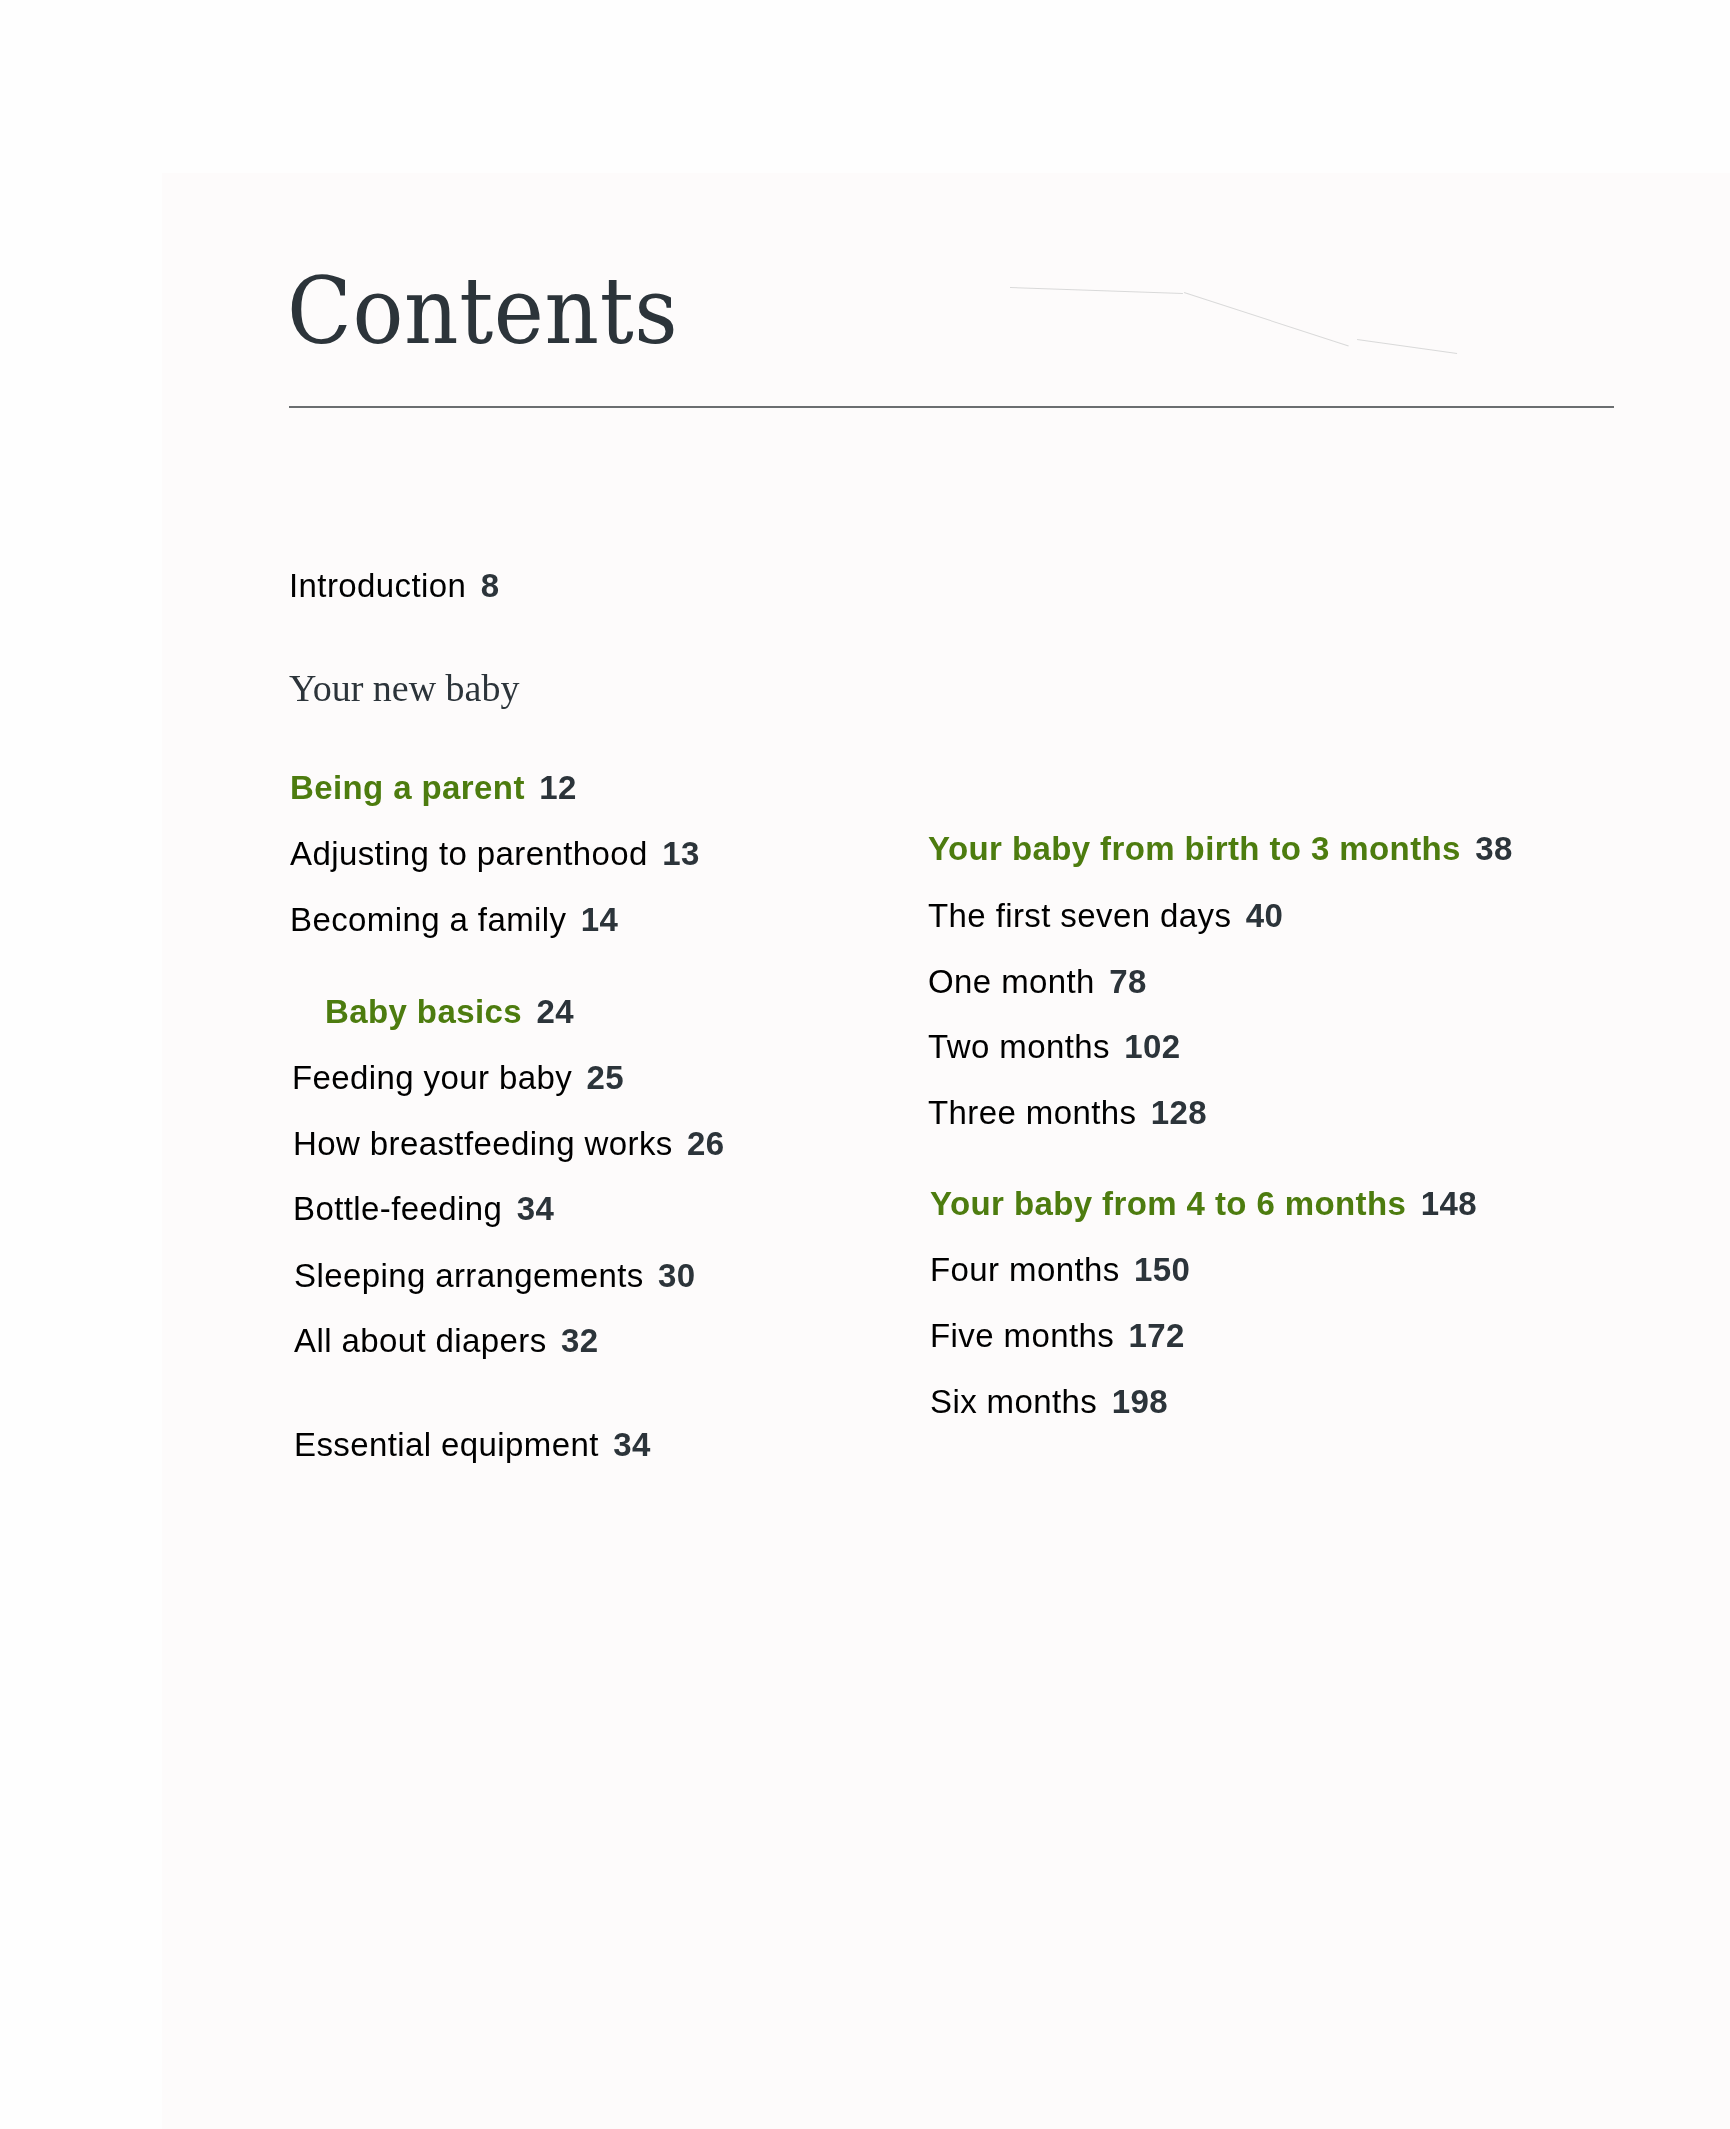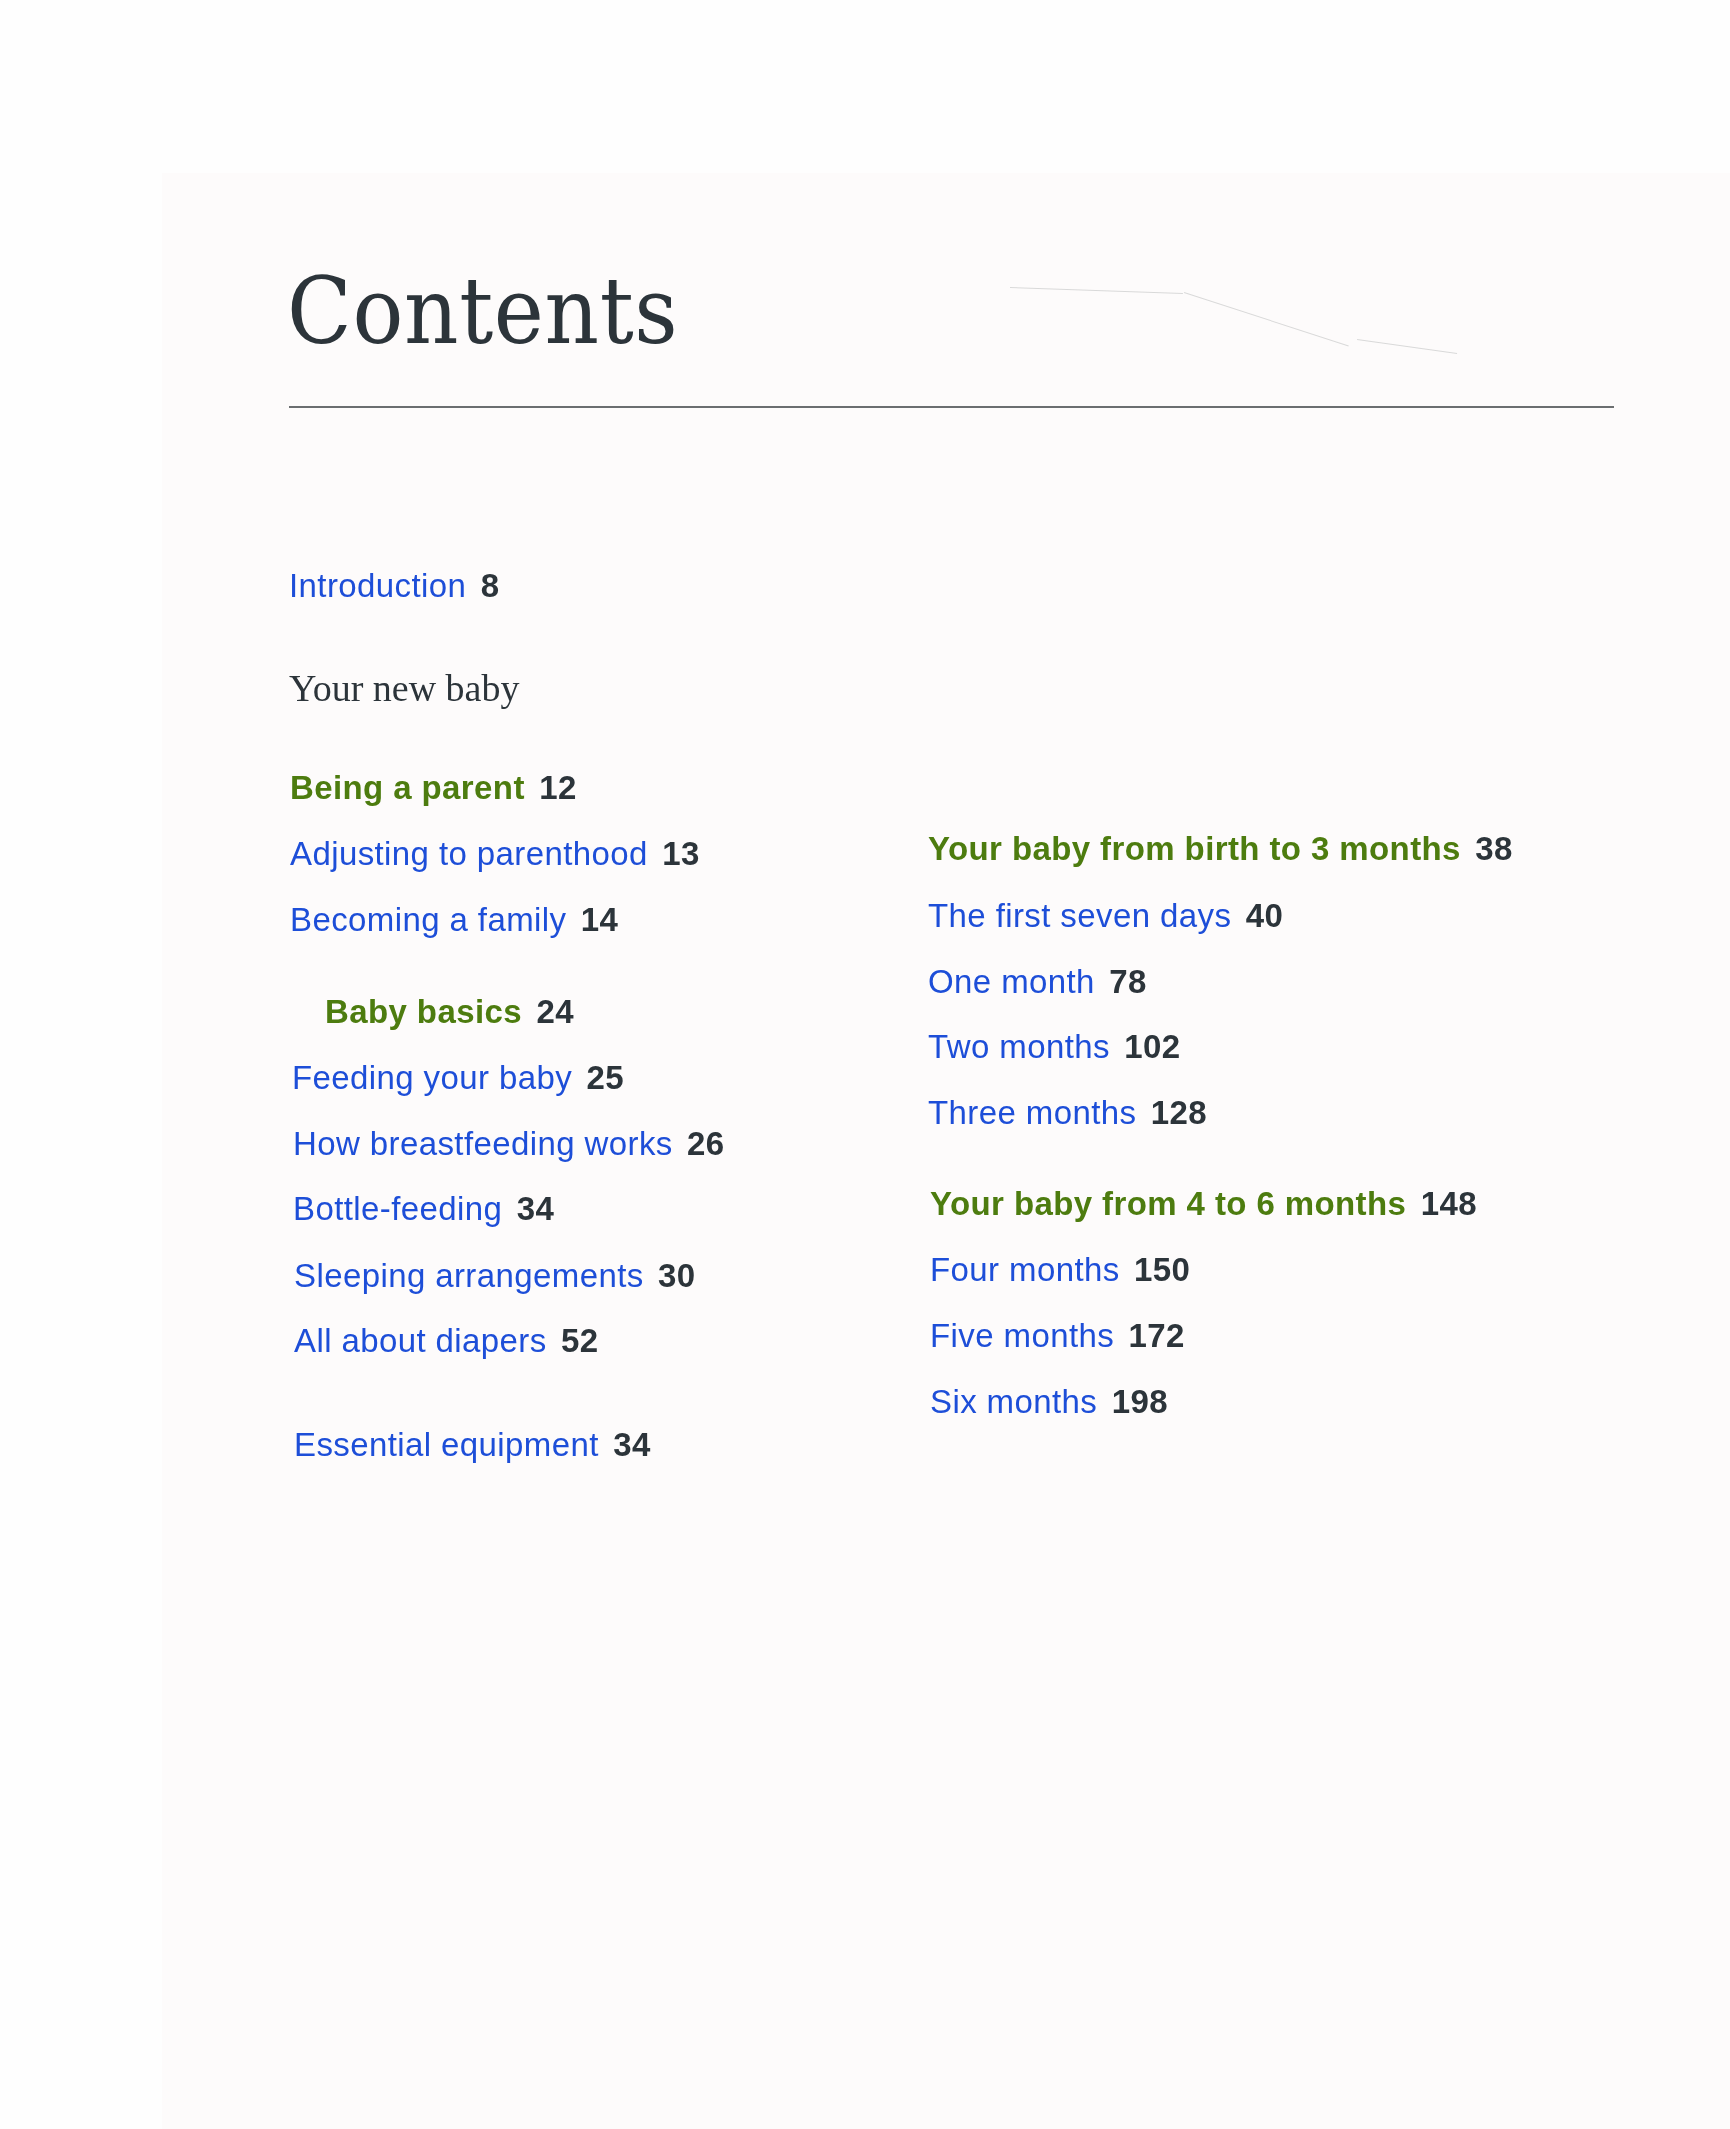--- a/index.html
+++ b/index.html
@@ -23,21 +23,21 @@
     background:#6b6e70;
   }
   .entry {
     position:absolute;
     font-family:"Liberation Sans", "DejaVu Sans", sans-serif;
     font-size:33px; line-height:1; white-space:nowrap;
     font-weight:300; letter-spacing:0.4px;
   }
   .entry .label { font-weight:normal; color:#4d7c0f; }
   .entry .page { font-weight:bold; margin-left:14.4px; color:#2c343a; }
-  .entry.light .label { color:#1d4ed8; }
+  .entry.light .label { color:#000000; }
   .entry.bold .label { font-weight:bold; }
   .section-head {
     position:absolute;
     font-family:"Liberation Serif", "DejaVu Serif", serif;
     font-size:38px; line-height:66px; white-space:nowrap;
   }
   .stray {
     position:absolute; height:1.4px; background:#d9d9d9; transform-origin:left center;
   }
 </style>
@@ -78,21 +78,21 @@
 <div class="entry light" style="left:293px;top:1127px;">
   <span class="label">How breastfeeding works</span><span class="page">26</span>
 </div>
 <div class="entry light" style="left:293px;top:1192px;">
   <span class="label">Bottle-feeding</span><span class="page">34</span>
 </div>
 <div class="entry light" style="left:294px;top:1259px;">
   <span class="label">Sleeping arrangements</span><span class="page">30</span>
 </div>
 <div class="entry light" style="left:294px;top:1324px;">
-  <span class="label">All about diapers</span><span class="page">52</span>
+  <span class="label">All about diapers</span><span class="page">32</span>
 </div>
 <div class="entry light" style="left:294px;top:1428px;">
   <span class="label">Essential equipment</span><span class="page">34</span>
 </div>
 
 <div class="section-head ink" style="left:927px;top:650px;">
 </div>
 
 <div class="entry bold" style="left:928px;top:832px;">
   <span class="label">Your baby from birth to 3 months</span><span class="page">38</span>

